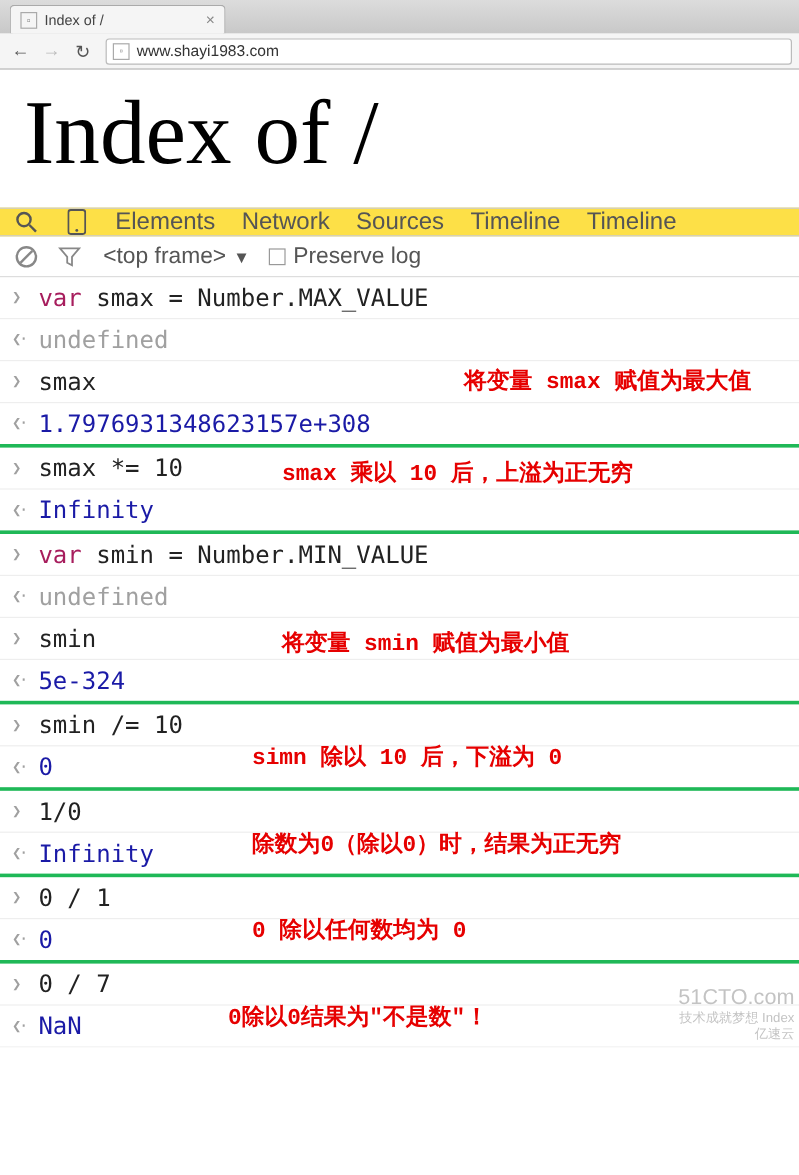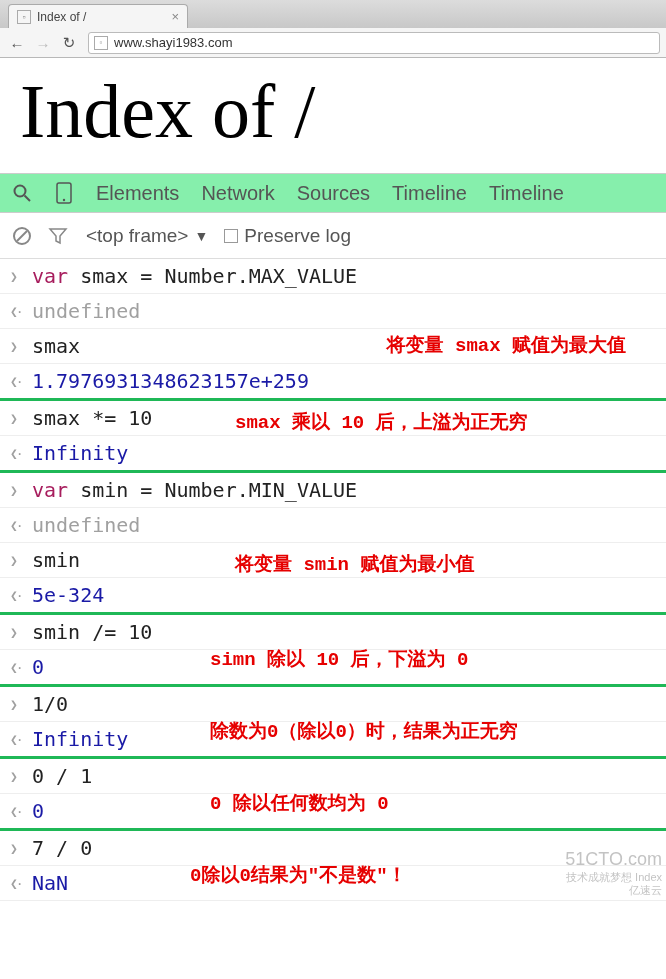--- a/index.html
+++ b/index.html
@@ -13,25 +13,25 @@
     .toolbar { background: #f5f5f5; height: 30px; display: flex; align-items: center; padding: 0 6px; border-bottom: 1px solid #b8b8b8; gap: 4px; }
     .nav-btn { width: 22px; height: 22px; display: flex; align-items: center; justify-content: center; color: #555; font-size: 15px; }
     .nav-btn.disabled { color: #bbb; }
     .urlbar { flex: 1; background: #fff; border: 1px solid #bbb; border-radius: 3px; height: 22px; display: flex; align-items: center; padding: 0 5px; font-size: 13px; color: #333; margin-left: 4px; }
     .url-doc { width: 14px; height: 14px; border: 1px solid #aaa; margin-right: 6px; font-size: 8px; color: #888; display: flex; align-items: center; justify-content: center; }
 
     
     .page-title { font-family: "Times New Roman", serif; font-size: 76px; font-weight: normal; padding: 10px 20px 18px; letter-spacing: 0; }
 
     
-    .dt-tabs { background: #86efac; border-top: 1px solid #ccc; border-bottom: 1px solid #ccc; height: 40px; display: flex; align-items: center; padding: 0 10px; gap: 18px; font-size: 20px; color: #555; }
+    .dt-tabs { background: #fde047; border-top: 1px solid #ccc; border-bottom: 1px solid #ccc; height: 24px; display: flex; align-items: center; padding: 0 10px; gap: 18px; font-size: 20px; color: #555; }
     .dt-icon { width: 24px; height: 24px; display: flex; align-items: center; justify-content: center; }
     .dt-tabtext { padding: 0 2px; }
     
-    .dt-ctl { height: 46px; display: flex; align-items: center; padding: 0 10px; gap: 12px; font-size: 19px; color: #555; border-bottom: 1px solid #ddd; }
+    .dt-ctl { height: 34px; display: flex; align-items: center; padding: 0 10px; gap: 12px; font-size: 19px; color: #555; border-bottom: 1px solid #ddd; }
     .dt-frame { display: flex; align-items: center; gap: 6px; margin-left: 4px; }
     .dt-chk { width: 14px; height: 14px; border: 1px solid #999; background: #fff; }
 
     
     .console { font-family: Consolas, monospace; font-size: 20px; }
     .row { display: flex; align-items: center; padding: 5px 10px; border-bottom: 1px solid #eee; position: relative; min-height: 34px; }
     .row.greenline { border-bottom: 3px solid #1fb857; }
     .arrow { width: 22px; color: #a0a0a0; font-size: 14px; }
     .txt { color: #222; }
     .txt.gray { color: #a0a0a0; }
@@ -121,21 +121,21 @@
         <span class="arrow" style="font-size: 13px; letter-spacing: -2px;">❮·</span>
         <span class="txt gray">undefined</span>
         <span class="annot" style="right:40px;top:38px;">将变量 smax 赋值为最大值</span>
       </div>
       <div class="row">
         <span class="arrow" style="font-size: 13px; letter-spacing: -2px;">❯</span>
         <span class="txt ">smax</span>
       </div>
       <div class="row greenline">
         <span class="arrow" style="font-size: 13px; letter-spacing: -2px;">❮·</span>
-        <span class="txt blue">1.7976931348623157e+259</span>
+        <span class="txt blue">1.7976931348623157e+308</span>
       </div>
       <div class="row">
         <span class="arrow" style="font-size: 13px; letter-spacing: -2px;">❯</span>
         <span class="txt ">smax *= 10</span>
         <span class="annot" style="left:235px;top:8px;">smax 乘以 10 后，上溢为正无穷</span>
       </div>
       <div class="row greenline">
         <span class="arrow" style="font-size: 13px; letter-spacing: -2px;">❮·</span>
         <span class="txt blue">Infinity</span>
       </div>
@@ -178,21 +178,21 @@
         <span class="arrow" style="font-size: 13px; letter-spacing: -2px;">❯</span>
         <span class="txt ">0 / 1</span>
       </div>
       <div class="row greenline">
         <span class="arrow" style="font-size: 13px; letter-spacing: -2px;">❮·</span>
         <span class="txt blue">0</span>
         <span class="annot" style="left:210px;top:-4px;">0 除以任何数均为 0</span>
       </div>
       <div class="row">
         <span class="arrow" style="font-size: 13px; letter-spacing: -2px;">❯</span>
-        <span class="txt ">7 / 0</span>
+        <span class="txt ">0 / 7</span>
       </div>
       <div class="row">
         <span class="arrow" style="font-size: 13px; letter-spacing: -2px;">❮·</span>
         <span class="txt blue">NaN</span>
         <span class="annot" style="left:190px;top:-4px;">0除以0结果为"不是数"！</span>
       </div>
     </div>
 
   <div class="wm">
     <div class="big">51CTO.com</div>

